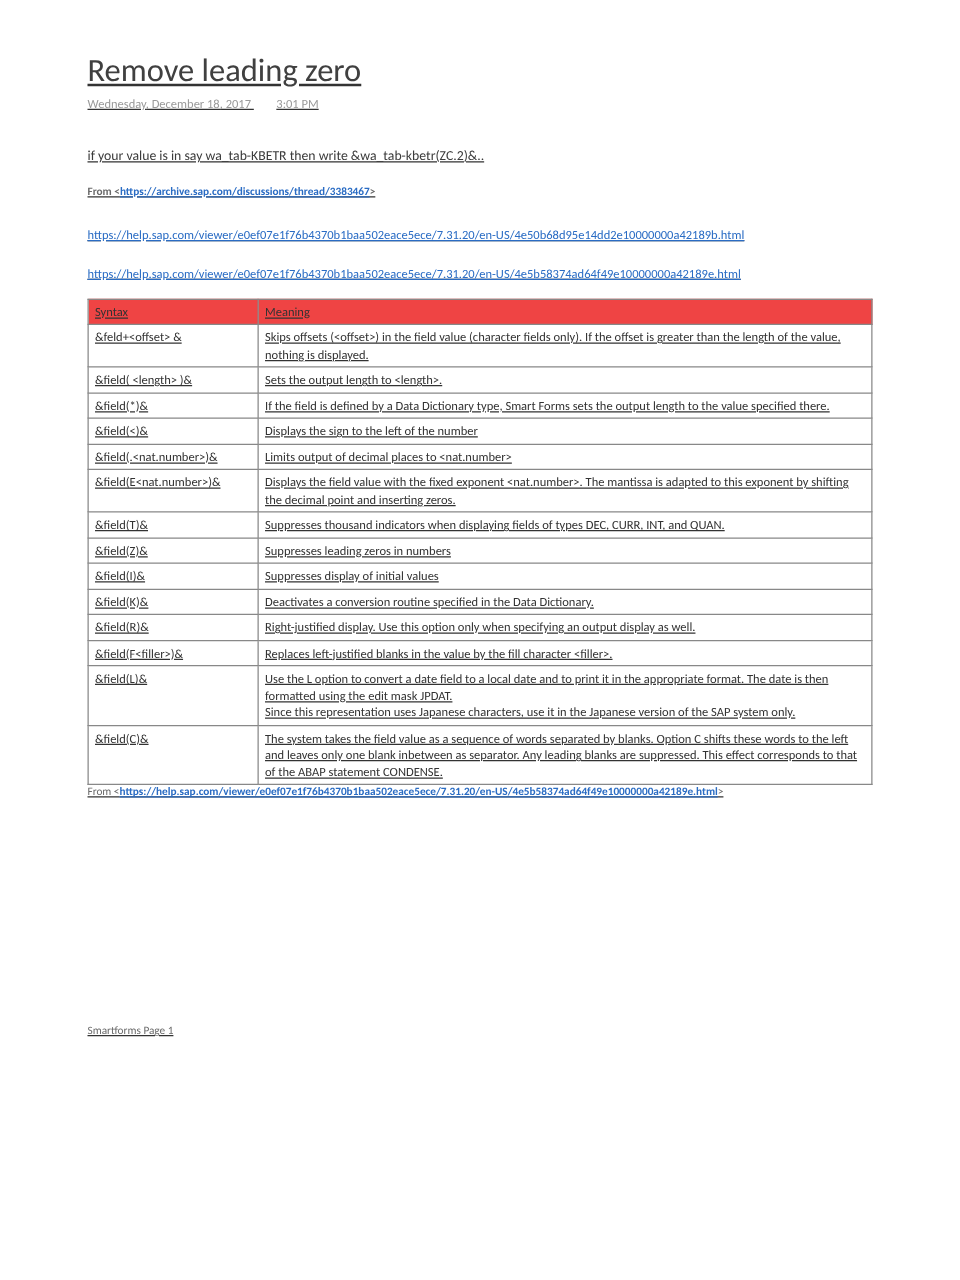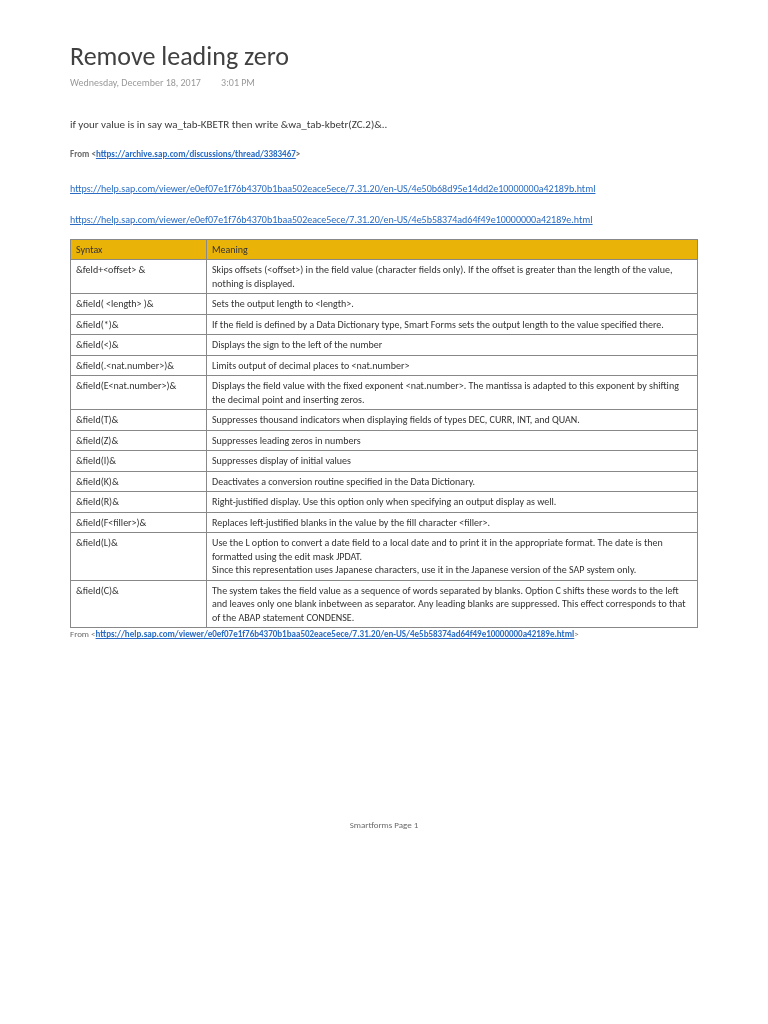--- a/index.html
+++ b/index.html
@@ -7,20 +7,21 @@
     padding: 0;
     background: #fff;
     font-family: "Segoe UI", Calibri, Arial, sans-serif;
     color: #333;
     width: 768px;
   }
   .page {
     padding: 40px 70px 20px 70px;
     box-sizing: border-box;
     width: 768px;
+    text-decoration: underline;
   }
   h1 {
     font-weight: 300;
     font-size: 26px;
     color: #404040;
     margin: 0 0 4px 0;
   }
   .meta {
     font-size: 10px;
     color: #9a9a9a;
@@ -62,32 +63,32 @@
   }
   table.syntax td, table.syntax th {
     border: 1px solid #888;
     padding: 3px 5px;
     text-align: left;
     vertical-align: top;
     font-weight: normal;
     line-height: 1.35;
   }
   table.syntax th {
-    background: #eab308;
+    background: #ef4444;
   }
   table.syntax td.col-syntax {
     width: 125px;
   }
   .footer-from {
     font-size: 9px;
     color: #6a6a6a;
     margin-top: 0;
   }
   .footer-page {
-    text-align: center;
+    text-align: left;
     font-size: 9px;
     color: #6a6a6a;
     margin-top: 180px;
   }
 </style>
 </head>
 <body>
 
 <div class="page">
 

